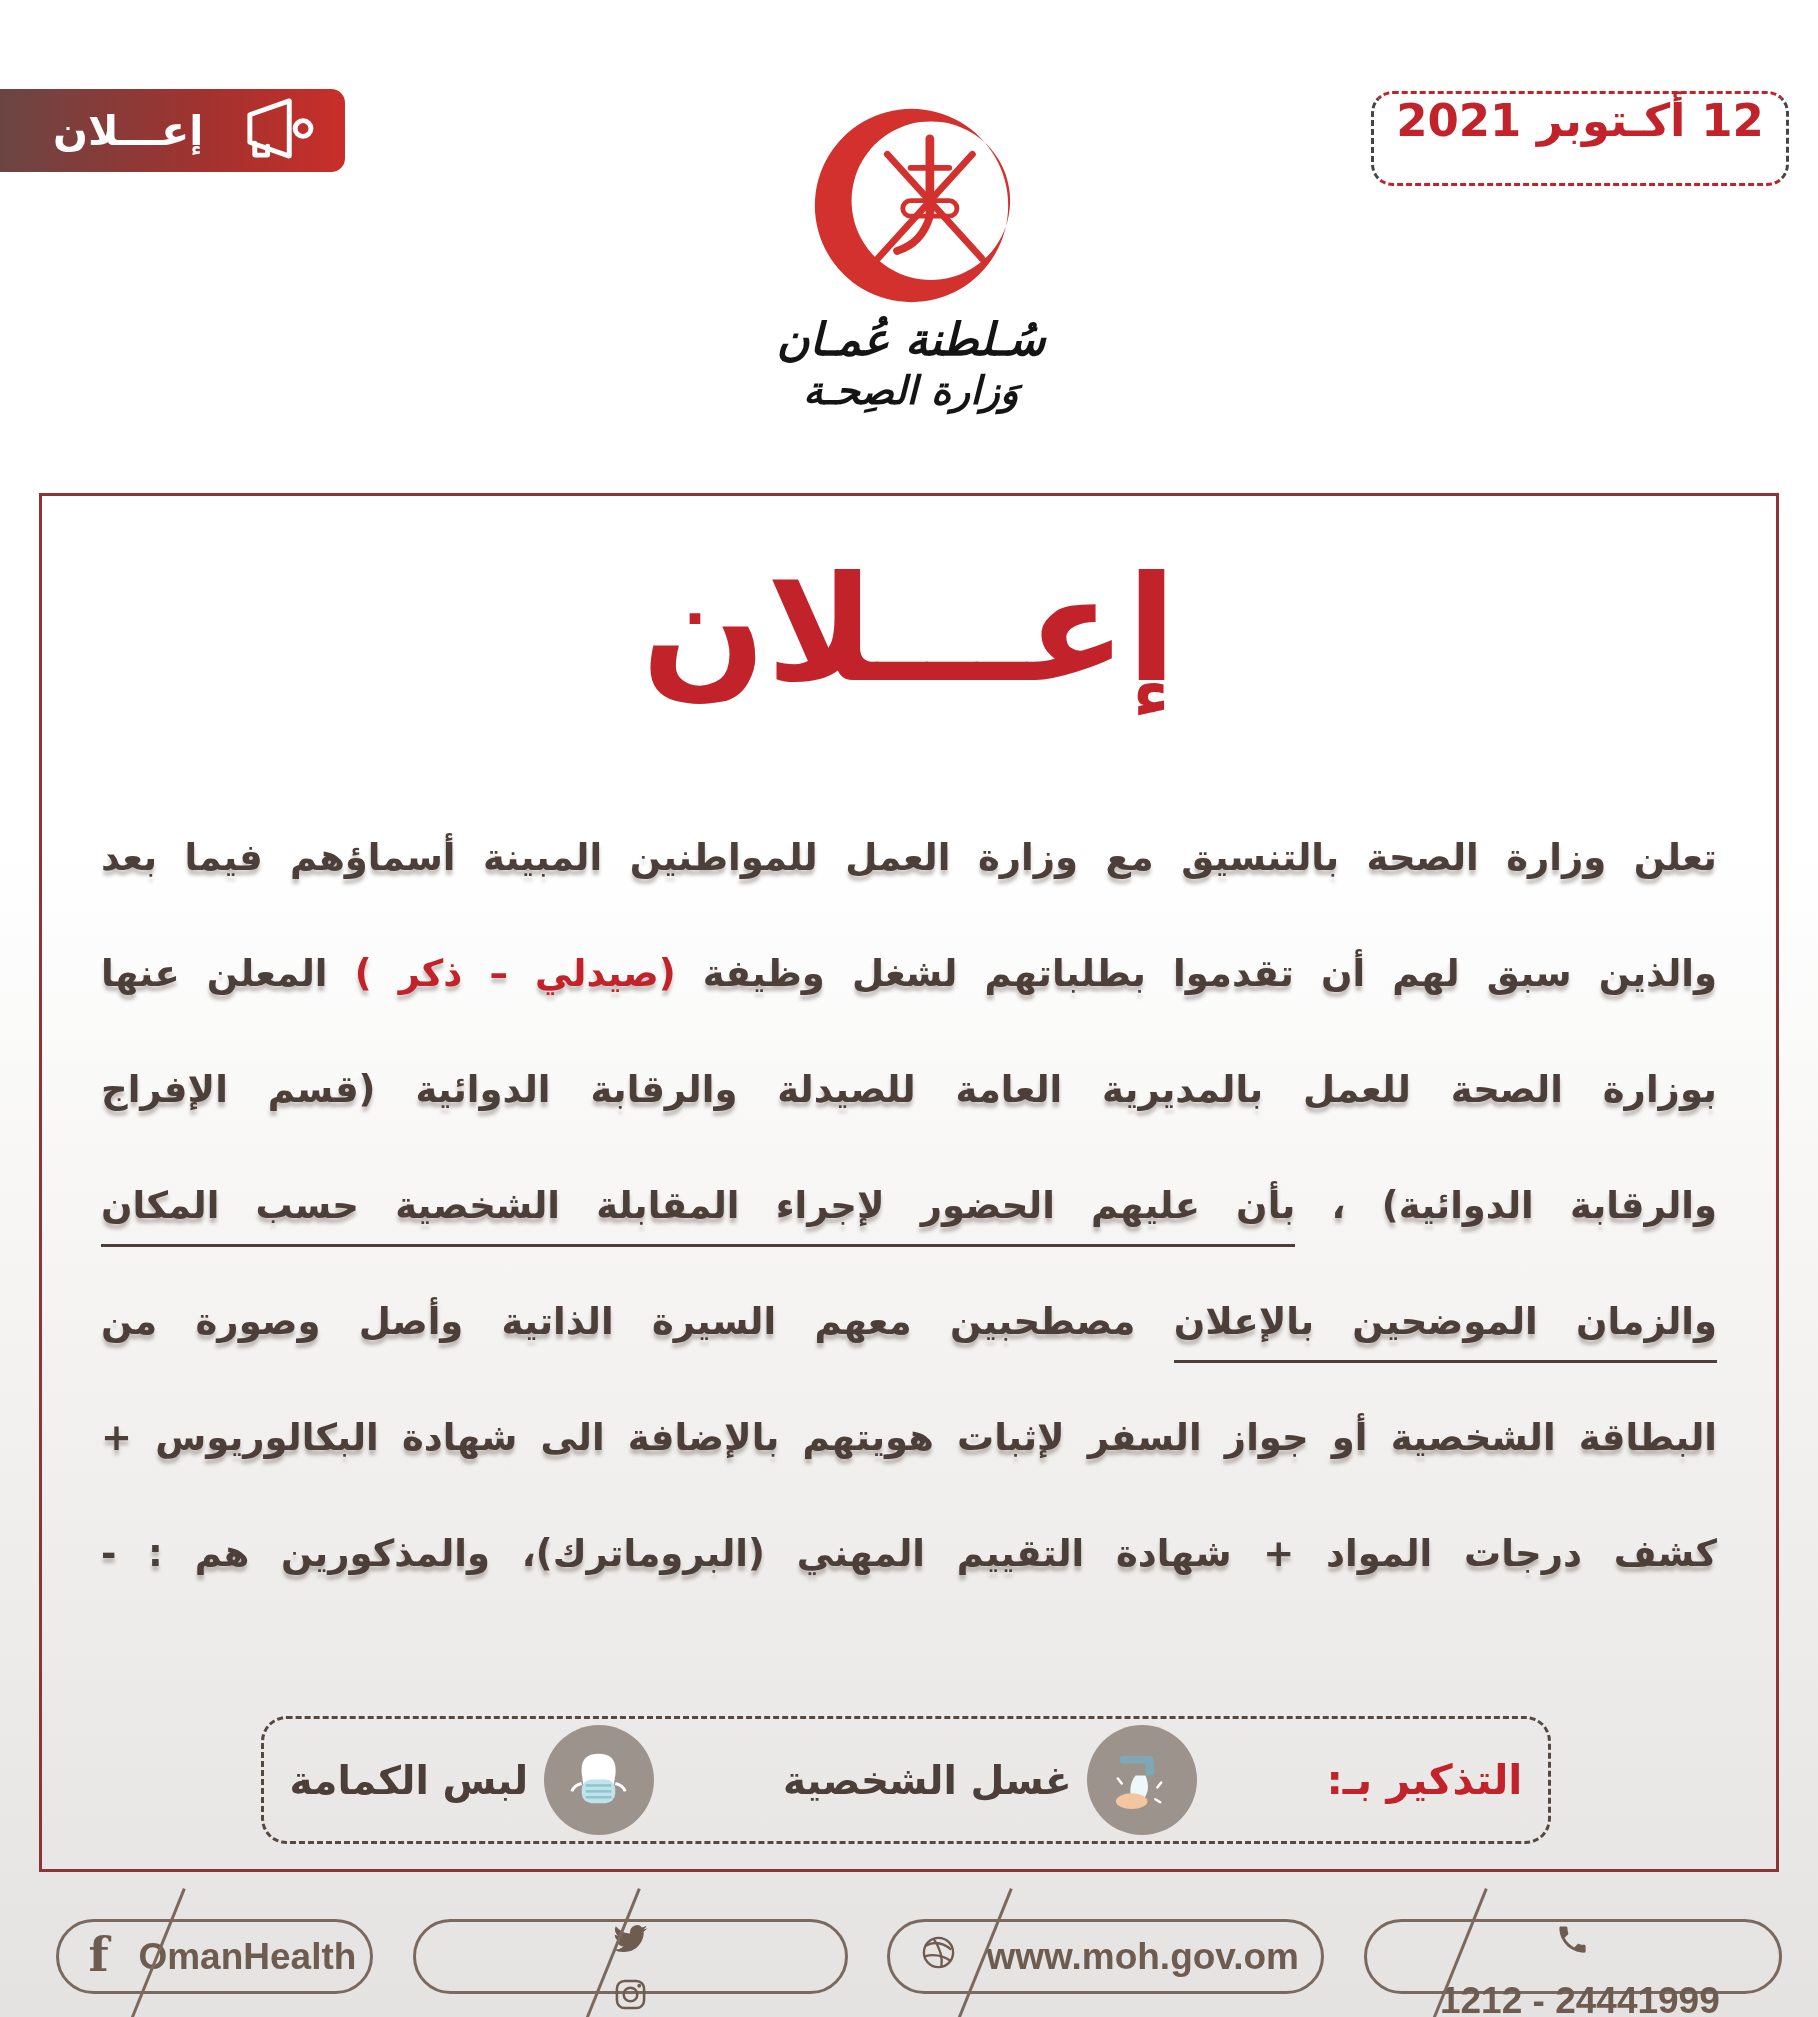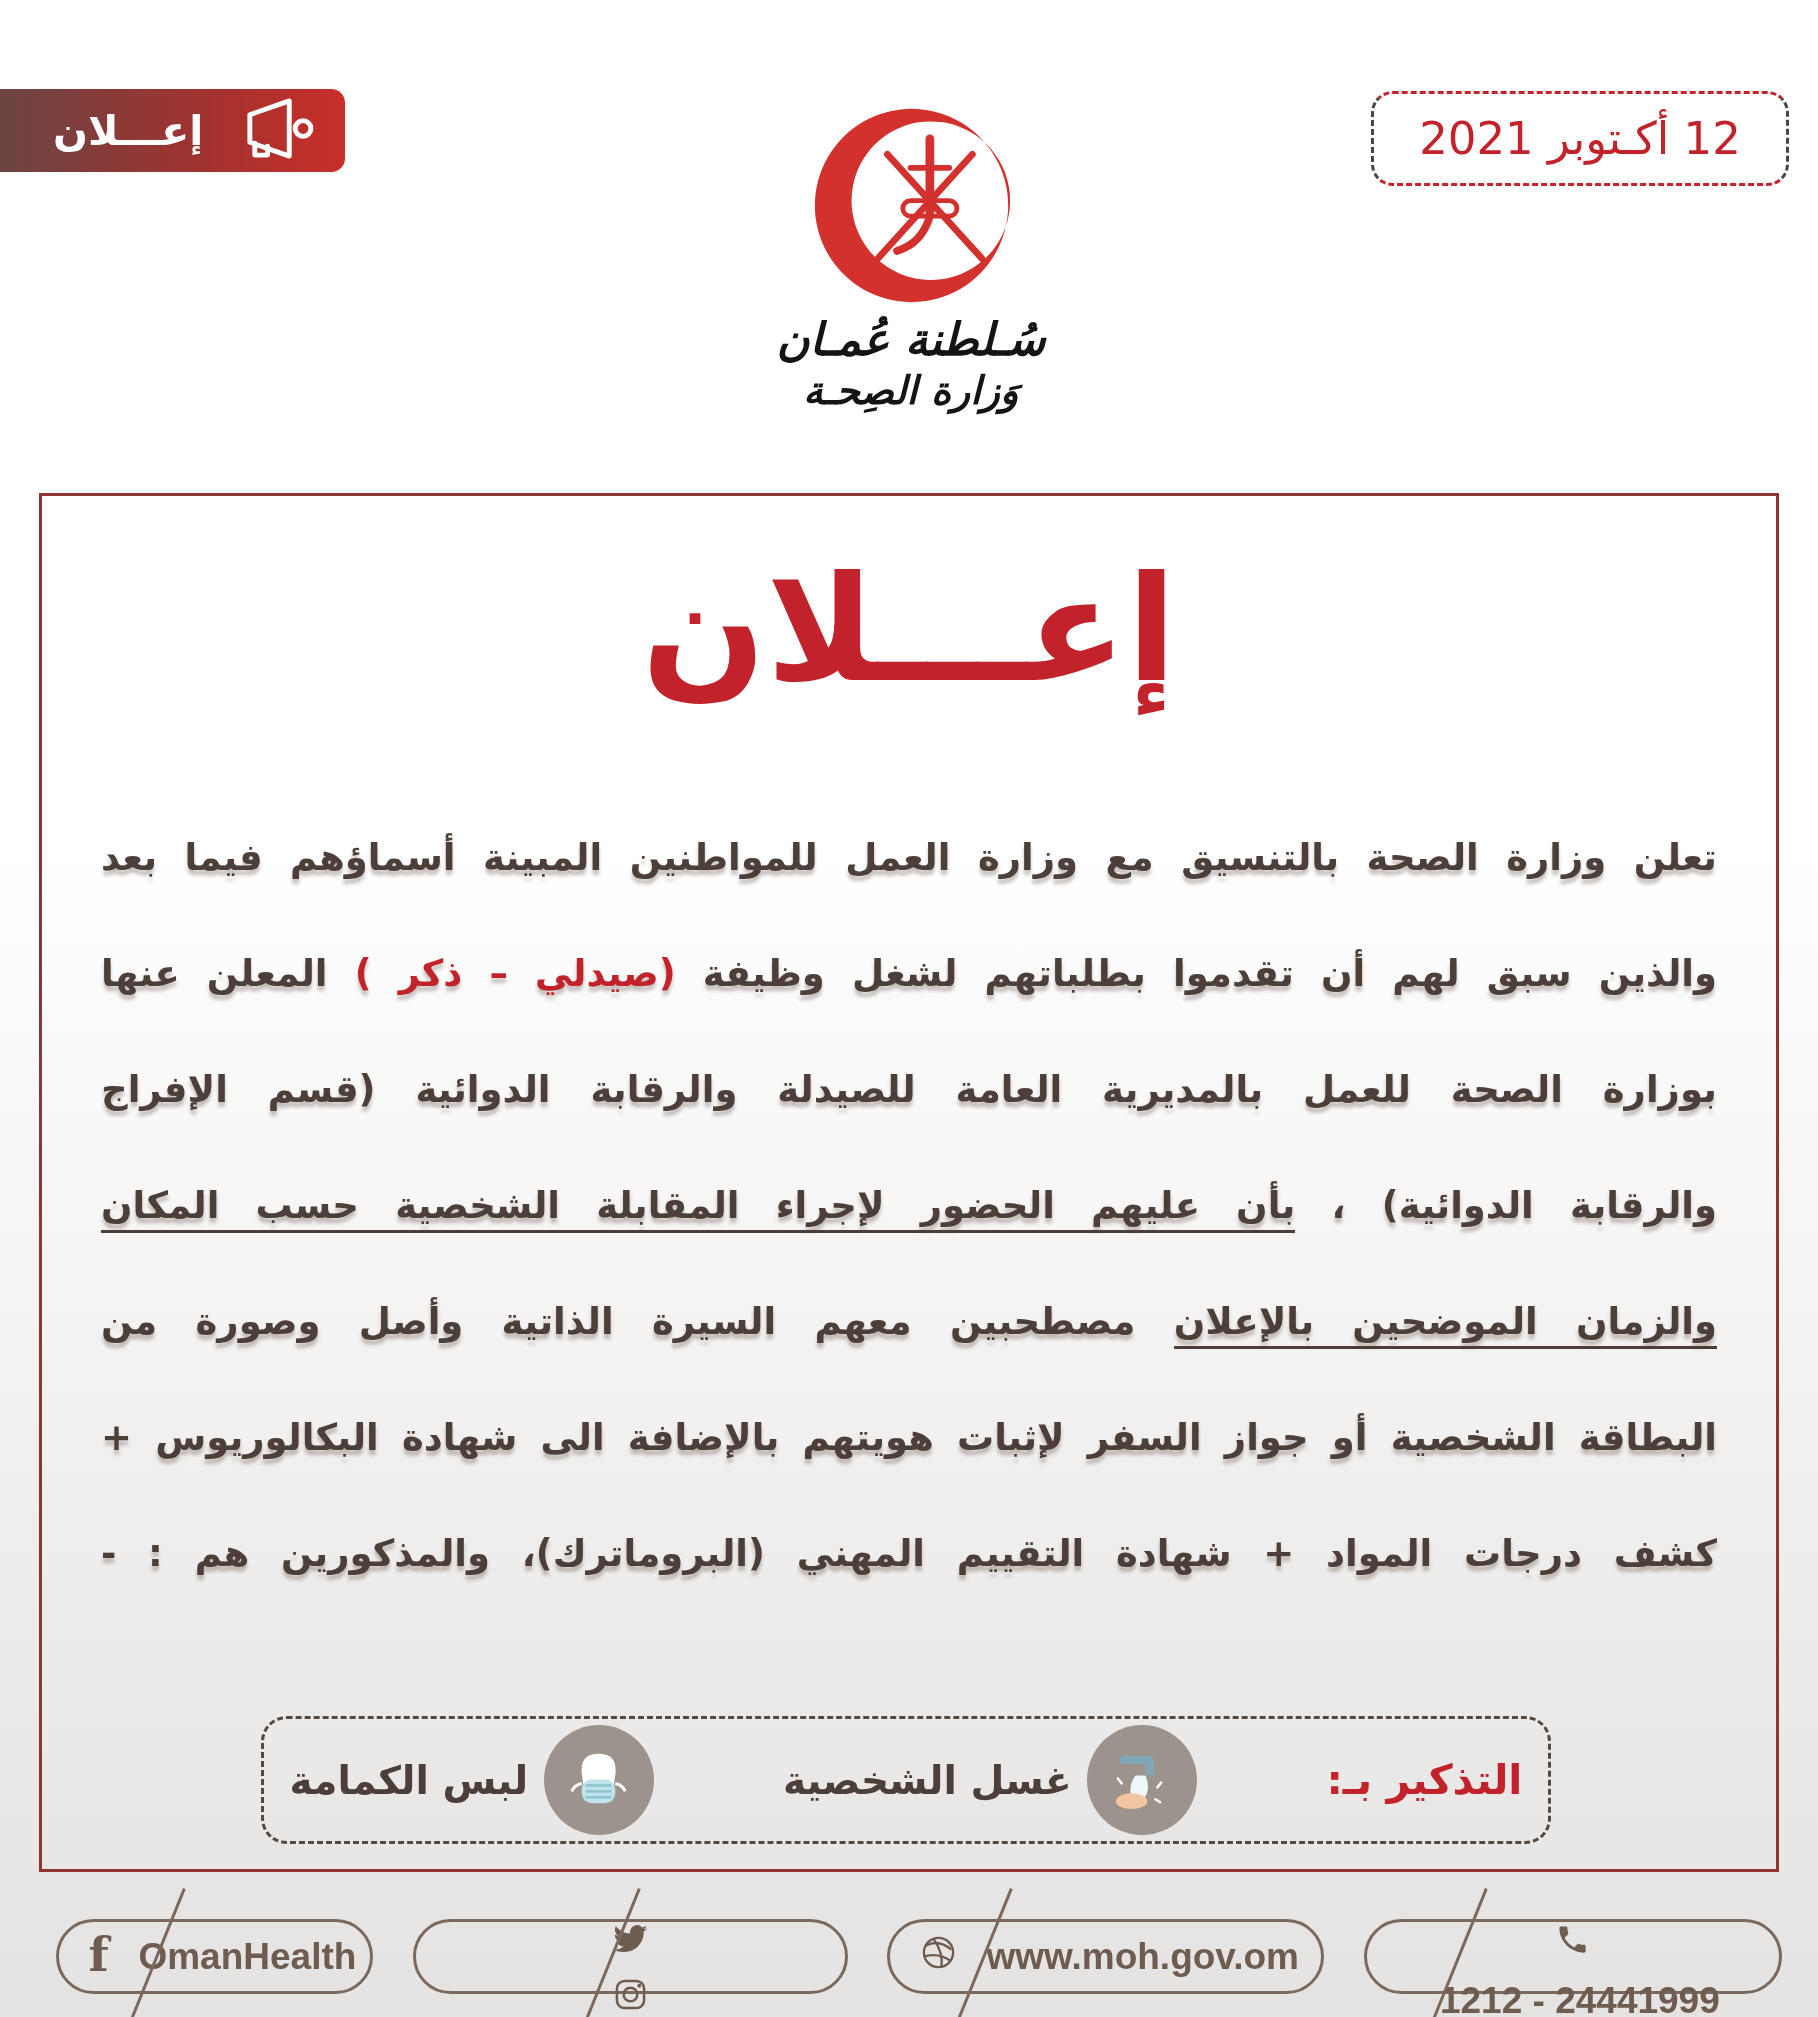--- a/index.html
+++ b/index.html
@@ -14,22 +14,22 @@
     background:linear-gradient(90deg,#6b4543 0%,#a2322f 60%,#c92e29 100%);
     border-radius:0 13.8px 13.8px 0;
     display:flex; align-items:center; justify-content:space-between;
     padding:0 25.6px 0 53px; box-sizing:border-box;
   }
   .ribbon-label{color:#ffffff; font-size:41px; font-weight:bold; direction:rtl;}
   
   .datebox{
     position:absolute; left:1371px; top:91px; width:418px; height:95px; box-sizing:border-box;
     border:3.9px dashed; border-color:#c2232a #454545 #c2232a #454545; border-radius:21.7px;
-    display:flex; align-items:center; justify-content:center;
-    color:#c2232a; font-size:45px; font-weight:normal; direction:rtl; letter-spacing:1px;
+    display:flex; align-items:flex-start; justify-content:center;
+    color:#c2232a; font-size:45px; font-weight:bold; direction:rtl; letter-spacing:1px;
   }
   
   .logo{position:absolute; left:714px; top:104px; width:394px; text-align:center;}
   .logo svg.crest{display:block; margin:0 auto;}
   .cal1{font-size:45px; font-weight:bold; font-style:italic; color:#141414; direction:rtl; margin-top:5.9px; letter-spacing:1px;}
   .cal2{font-size:39px; font-weight:bold; font-style:italic; color:#141414; direction:rtl; margin-top:2px;}
   
   .mainbox{
     position:absolute; left:39px; top:493px; width:1740px; height:1379px; box-sizing:border-box;
     border:3.9px solid #8e3433; background:transparent;
@@ -38,21 +38,21 @@
     margin-top:39px; text-align:center; color:#c2232a;
     font-size:146px; line-height:1.3; font-weight:bold; direction:rtl;
   }
   .bodytext{margin:75px 59px 0 59px;}
   .body-line{
     direction:rtl; text-align:justify; text-align-last:justify; text-justify:inter-word;
     font-size:37px; font-weight:bold; color:#4c3e38; height:116px; line-height:116px;
     text-shadow:0 4.9px 3.9px rgba(77,61,52,0.32);
   }
   .seg-red{color:#c2232a;}
-  .seg-u{border-bottom:3.9px solid #4c3e38; padding-bottom:3px;}
+  .seg-u{border-bottom:3.9px solid #4c3e38; padding-bottom:17px;}
   
   .strip{
     position:absolute; left:261px; top:1716px; width:1290px; height:128px; box-sizing:border-box;
     border:3px dashed #55483f; border-radius:25.6px;
     display:flex; direction:rtl; align-items:center; justify-content:space-between;
     padding:0 25.6px;
   }
   .strip-label{color:#c2232a; font-size:41px; font-weight:bold;}
   .ritem{display:flex; align-items:center; gap:15.8px; direction:rtl;}
   .rcircle{

